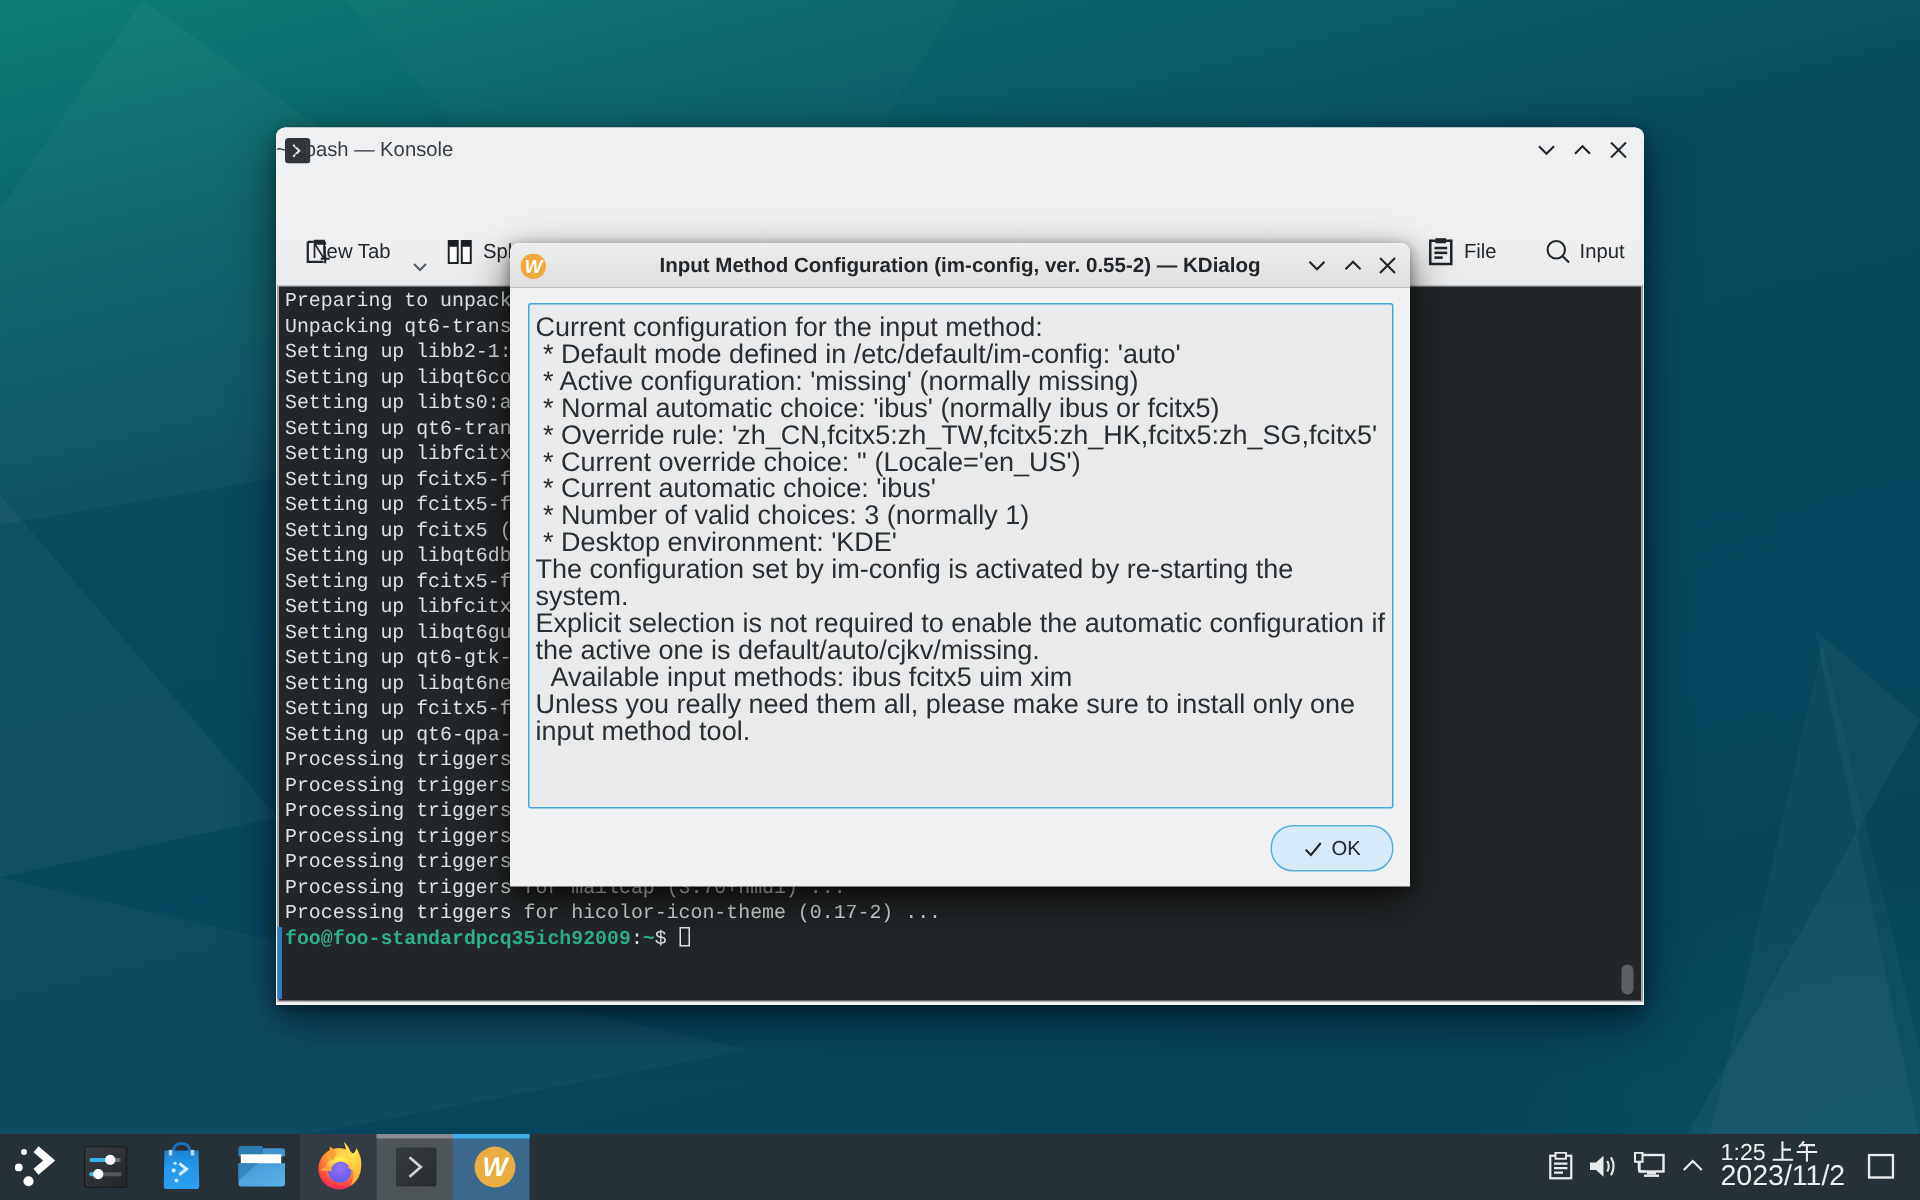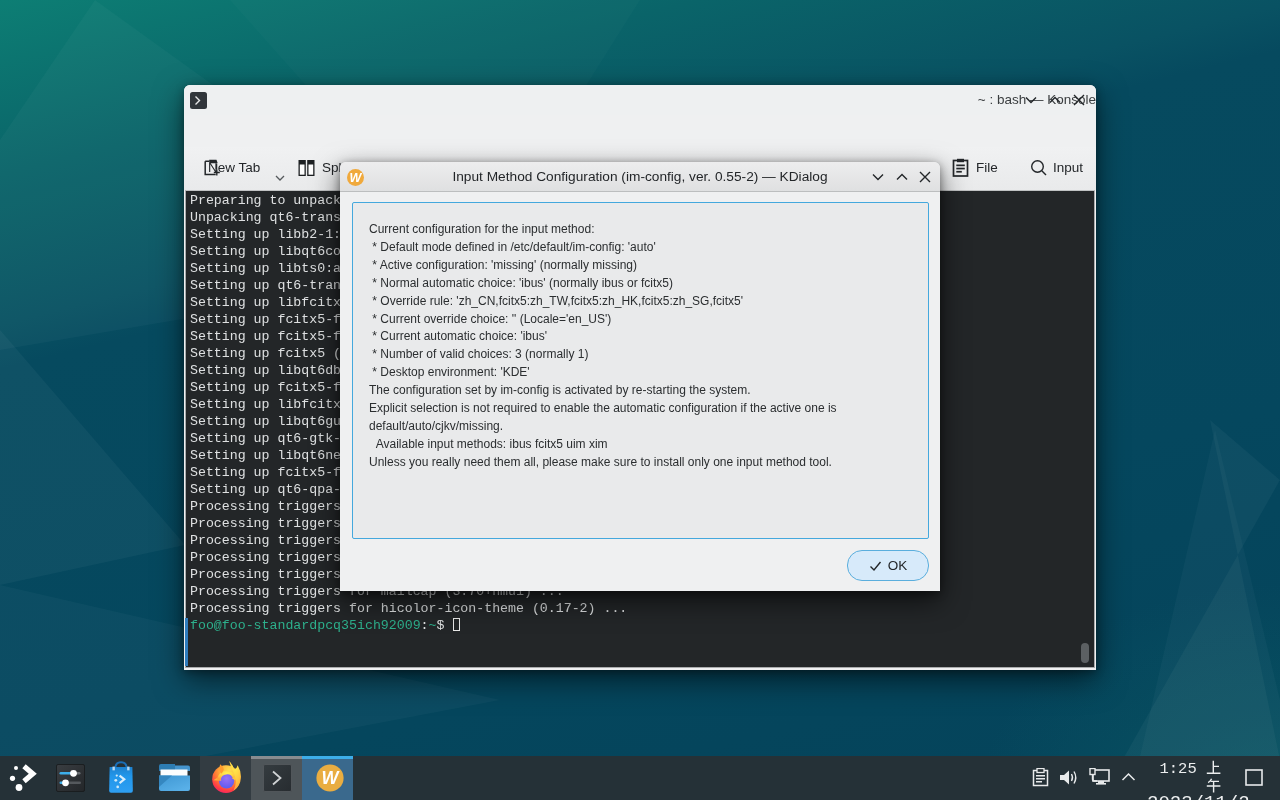--- a/index.html
+++ b/index.html
@@ -12,58 +12,58 @@
   #facets { position:absolute; inset:0; }
 
   
   #konsole { position:absolute; left:184px; top:85px; width:912px; height:585px;
     background:#eff0f1; border-radius:6px 6px 0 0;
     box-shadow: 0 10px 30px rgba(0,0,0,0.55), 0 2px 8px rgba(0,0,0,0.35); }
   #ktitle { position:absolute; left:0; top:0; right:0; height:30px;
     background:#eef0f1; border-radius:6px 6px 0 0; }
   #ktitle .ticon { position:absolute; left:6px; top:7px; }
   #ktitle .ttext { position:absolute; left:0; right:0; top:0; height:30px; line-height:30px;
-     text-align:right; font-size:13.5px; color:#3a3d3f; }
+     text-align:left; font-size:13.5px; color:#3a3d3f; }
   .winbtns { position:absolute; right:0; top:0; height:30px; }
   .winbtns svg { position:absolute; top:9px; }
   #kmenu { position:absolute; left:0; top:30px; right:0; height:32px; background:#f0f1f2;
      font-size:13.5px; color:#232629; }
   #kmenu span { position:absolute; top:7px; }
   #ktool { position:absolute; left:0; top:62px; right:0; height:43px;
      background:linear-gradient(#f0f1f2, #e9eaeb); font-size:13.5px; color:#232629; }
   #kterm { position:absolute; left:1px; top:105px; width:910px; height:478px;
      background:#232628; border:1px solid #aaacad; border-top-color:#c0c2c3; }
   #ktermtxt { position:absolute; left:4px; top:1px; font-family:"Liberation Mono", monospace;
      font-size:13.25px; line-height:17px; white-space:pre; color:#dee0e1; }
-  #kterm .promptline .host { color:#2db08c; font-weight:normal; }
+  #kterm .promptline .host { color:#2db08c; font-weight:bold; }
   #kterm .cursor { display:inline-block; width:7px; height:13px; border:1px solid #e8e8e8;
      vertical-align:-2px; margin-left:1px; }
   #bluebar { position:absolute; left:-1px; top:427px; width:2.5px; height:48px; background:#2e7cbd; }
   #kscroll { position:absolute; left:895px; top:452px; width:8px; height:20px; border-radius:4px; background:#5c6063; }
 
   
   #kdialog { position:absolute; left:340px; top:162px; width:600px; height:429px;
     background:#eff0f1; border-radius:6px 6px 0 0;
     box-shadow: 0 10px 28px rgba(0,0,0,0.6), 0 2px 8px rgba(0,0,0,0.4); }
   #dtitle { position:absolute; left:0; top:0; right:0; height:30px;
     background:linear-gradient(#ededee,#dfe0e1); border-radius:6px 6px 0 0;
     border-bottom:1px solid #bcbebf; }
   #dtitle .ttext { position:absolute; left:0; right:0; top:0; height:30px; line-height:30px;
-     text-align:center; font-size:13.7px; color:#232629; }
+     text-align:center; font-size:13.7px; color:#232629;font-weight:bold; }
   #dframe { position:absolute; left:12px; top:40px; width:577px; height:337px;
      background:#e9eaeb; border:1px solid #44a8dd; border-radius:2px; }
-  #dtext { position:absolute; left:4px; top:18px; font-size:12px; line-height:17.9px; color:#2b2e30; white-space:pre-wrap;margin-left:12px; }
+  #dtext { position:absolute; left:4px; top:7px; font-size:18px; line-height:17.9px; color:#2b2e30; white-space:pre-wrap; }
   #okbtn { position:absolute; left:507px; top:388px; width:82px; height:31px;
      background:#d7eafa; border:1px solid #5aaedd; border-radius:15px;
      font-size:13.5px; color:#232629; text-align:center; line-height:29px; }
 
   
   #taskbar { position:absolute; left:0; bottom:0; width:1280px; height:44px; background:#253137; }
   .task { position:absolute; top:0; height:44px; }
-  #clock { position:absolute; left:1147px; top:0; width:74px; height:44px; text-align:right; color:#eceeef;font-family:Liberation Mono, monospace; }
+  #clock { position:absolute; left:1147px; top:0; width:74px; height:44px; text-align:left; color:#eceeef; }
   #clock .t1 { font-size:15.5px; line-height:18px; margin-top:4px; }
   #clock .t2 { font-size:19px; line-height:14px; }
 </style>
 </head>
 <body>
 <div id="desk"></div>
 <svg id="facets" width="1280" height="800" viewBox="0 0 1280 800">
   <polygon points="95,0 470,270 0,350 0,140" fill="#ffffff" opacity="0.030"></polygon>
   <polygon points="230,0 640,0 470,270" fill="#ffffff" opacity="0.018"></polygon>
   <polygon points="0,330 185,545 0,585" fill="#ffffff" opacity="0.040"></polygon>

